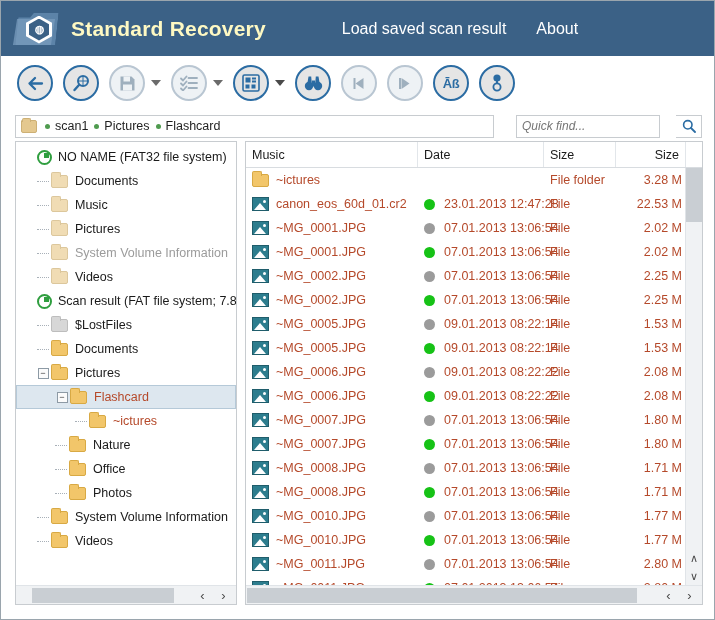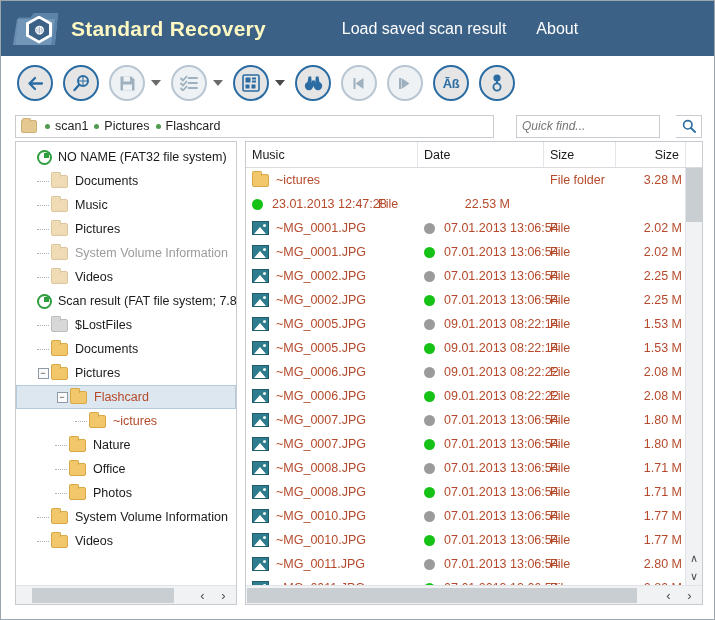--- a/index.html
+++ b/index.html
@@ -702,20 +702,24 @@
                 <span></span>
               </div>
               <div class="lc type">
                 <span>File folder</span>
               </div>
               <div class="lc size">
                 <span>3.28 M</span>
               </div>
             </div>
             <div class="lrow">
+              <div class="lc name">
+                <div class="ico-img"></div>
+                <span>canon_eos_60d_01.cr2</span>
+              </div>
               <div class="lc date">
                 <div class="dot green"></div>
                 <span>23.01.2013 12:47:28</span>
               </div>
               <div class="lc type">
                 <span>File</span>
               </div>
               <div class="lc size">
                 <span>22.53 M</span>
               </div>

